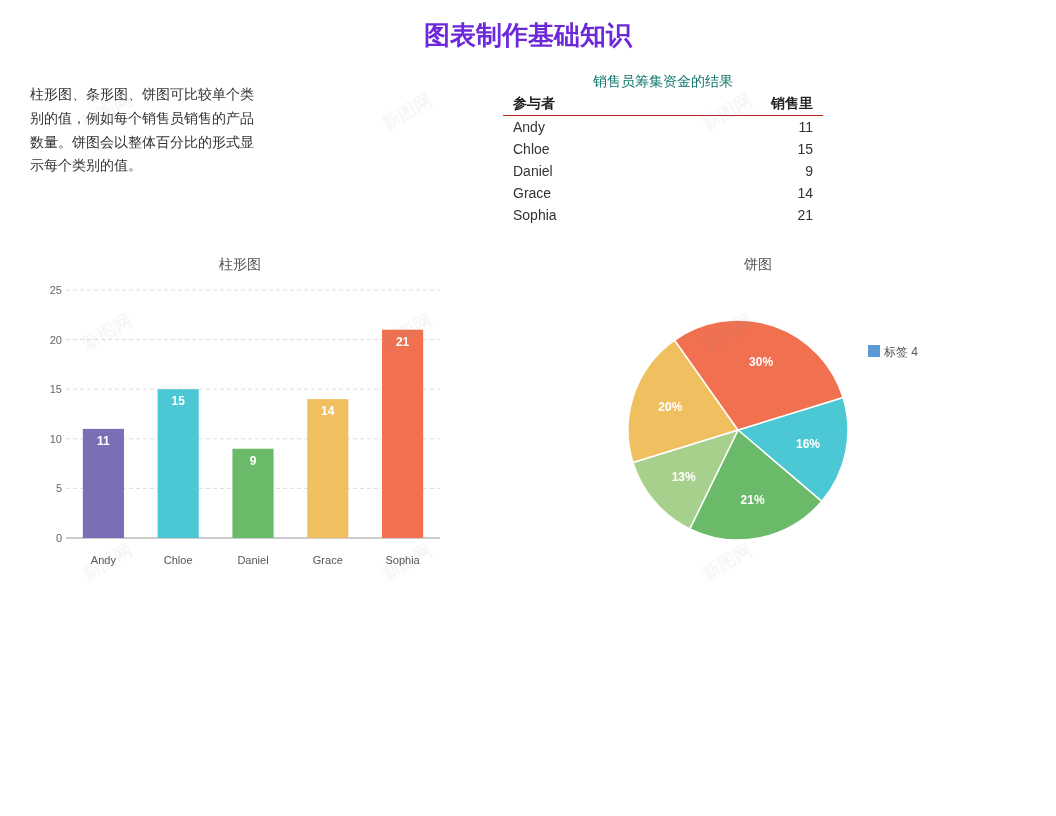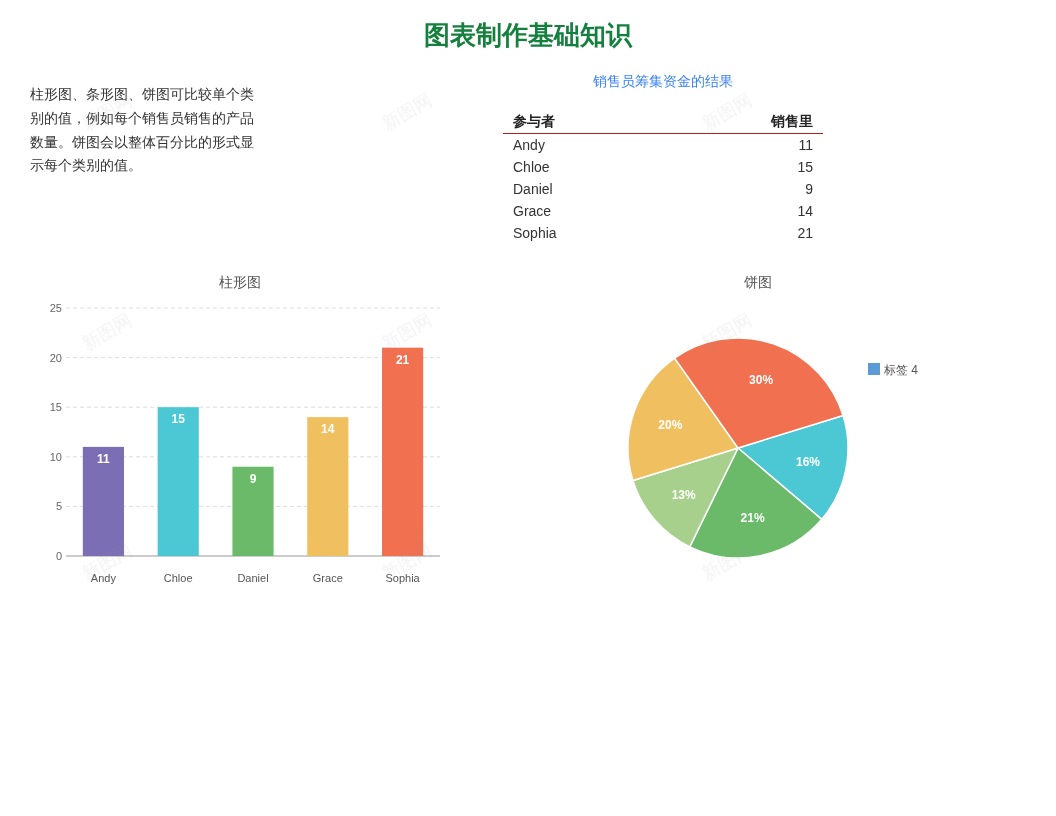--- a/index.html
+++ b/index.html
@@ -10,21 +10,21 @@
       min-height: 816px;
       position: relative;
       overflow: hidden;
     }
 
     .page-title {
       text-align: center;
       font-size: 26px;
       font-weight: bold;
       padding: 18px 0 10px 0;
-      color: #15803d;
+      color: #6d28d9;
     }
 
     .top-section {
       display: flex;
       flex-direction: row;
       padding: 10px 30px 10px 30px;
       gap: 40px;
     }
 
     .description-block {
@@ -35,23 +35,23 @@
       padding-top: 10px;
     }
 
     .table-block {
       flex: 1;
       padding-top: 0;
     }
 
     .table-title {
       font-size: 14px;
-      color: #3b82f6;
+      color: #0f766e;
       text-align: center;
-      margin-bottom: 20px;
+      margin-bottom: 2px;
       font-weight: normal;
     }
 
     .data-table {
       width: 320px;
       border-collapse: collapse;
       font-size: 14px;
       margin: 0 auto;
     }
 

